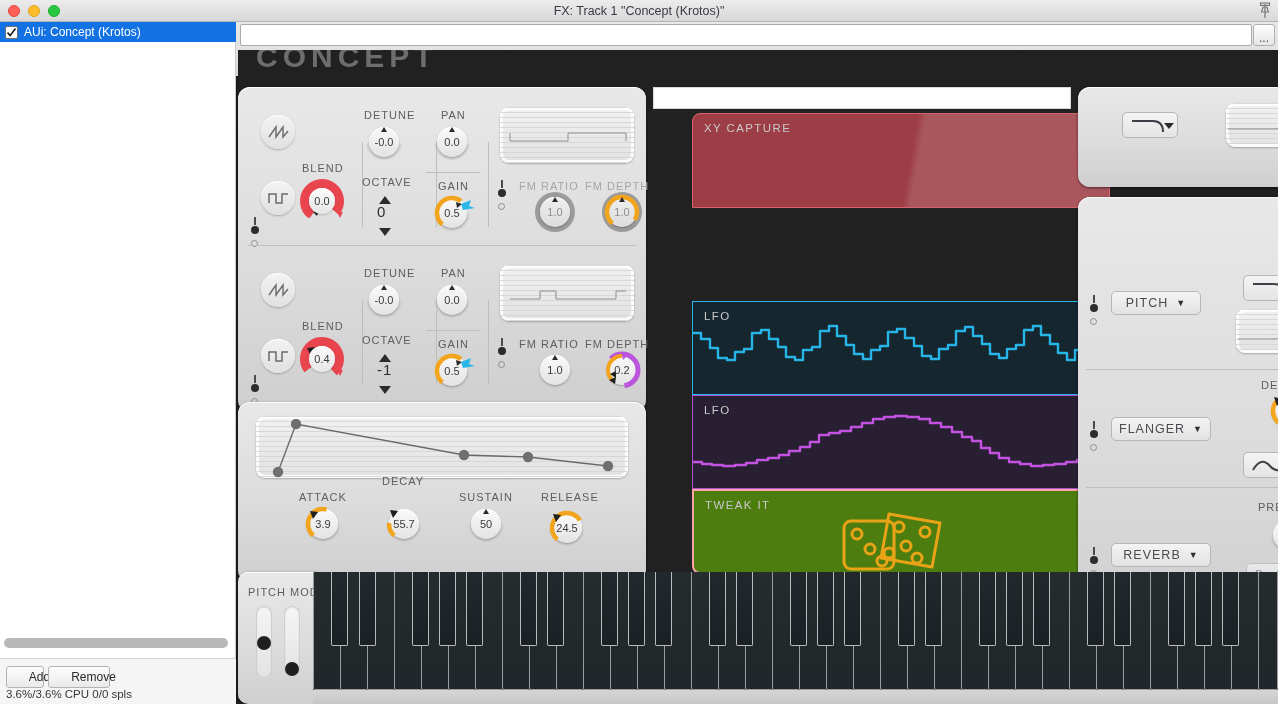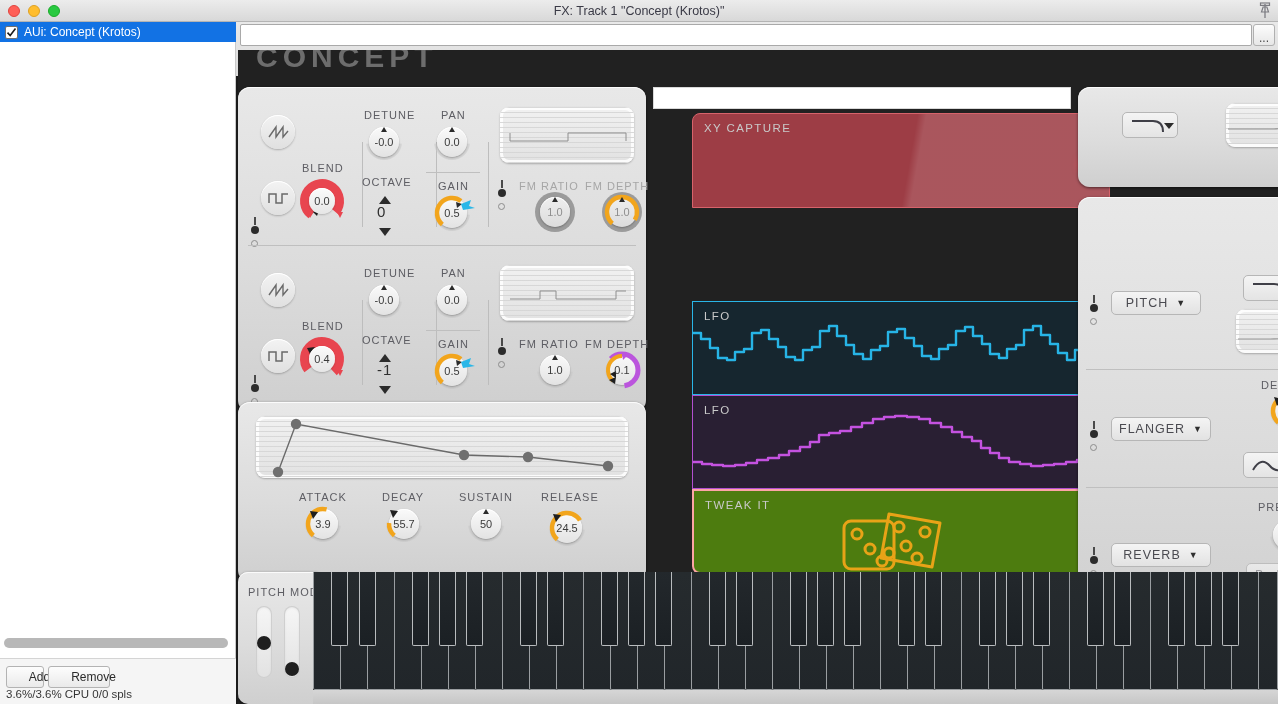--- a/index.html
+++ b/index.html
@@ -614,21 +614,21 @@
       <div class="lbl" style="left:347px; top:251px;">FM DEPTH</div>
       <div class="knob" style="left:366px; top:265px;">
         <div class="body"></div>
         <svg width="36" height="36" viewBox="0 0 36 36">
           <circle cx="18" cy="18" r="16" fill="none" stroke="#bb55dd" stroke-width="5" stroke-dasharray="60 200" transform="rotate(225 18 18)"></circle>
           <circle cx="18" cy="18" r="14" fill="none" stroke="#f2a51c" stroke-width="4" stroke-dasharray="34 200" transform="rotate(130 18 18)"></circle>
           <path d="M18 1 L23 4 L19 8 Z" fill="#bb55dd"></path>
           <path d="M5 28 L12 25 L11 32 Z" fill="#1f1f1f"></path>
           <path d="M6 22 L12 19 L12 26 Z" fill="#1f1f1f"></path>
         </svg>
-        <div class="val">0.1</div>
+        <div class="val">0.2</div>
       </div>
     </div>
 
     <div class="panel" style="left:0px; top:352px; width:408px; height:180px;">
       <div class="wavescreen" style="left:18px; top:14px; width:372px; height:62px;">
         <div class="lines"></div>
         <svg width="372" height="62" viewBox="0 0 372 62">
           <path d="M22 56 L40 8 L208 39 L272 41 L352 50" fill="none" stroke="#6a6a6a" stroke-width="1.4"></path>
           <circle cx="22" cy="56" r="5.2" fill="#6f6f6f"></circle>
           <circle cx="40" cy="8" r="5.2" fill="#6f6f6f"></circle>
@@ -642,21 +642,21 @@
       <div class="knob" style="left:67px; top:104px;">
         <div class="skirt"></div>
           <div class="body"></div>
         <svg width="36" height="36" viewBox="0 0 36 36">
           <circle cx="18" cy="18" r="15" fill="none" stroke="#f2a51c" stroke-width="4.5" stroke-dasharray="40 200" transform="rotate(130 18 18)"></circle>
           <path d="M5 5 L13 6 L8 13 Z" fill="#1f1f1f"></path>
         </svg>
         <div class="val">3.9</div>
       </div>
 
-      <div class="lbl" style="left:144px; top:89px;text-align:center;">DECAY</div>
+      <div class="lbl" style="left:144px; top:73px;text-align:center;">DECAY</div>
       <div class="knob" style="left:148px; top:104px;">
         <div class="skirt"></div>
           <div class="body"></div>
         <svg width="36" height="36" viewBox="0 0 36 36">
           <circle cx="18" cy="18" r="15" fill="none" stroke="#f2a51c" stroke-width="4.5" stroke-dasharray="14 200" transform="rotate(130 18 18)"></circle>
           <path d="M4 4 L12 5 L7 12 Z" fill="#1f1f1f"></path>
         </svg>
         <div class="val">55.7</div>
       </div>
 

